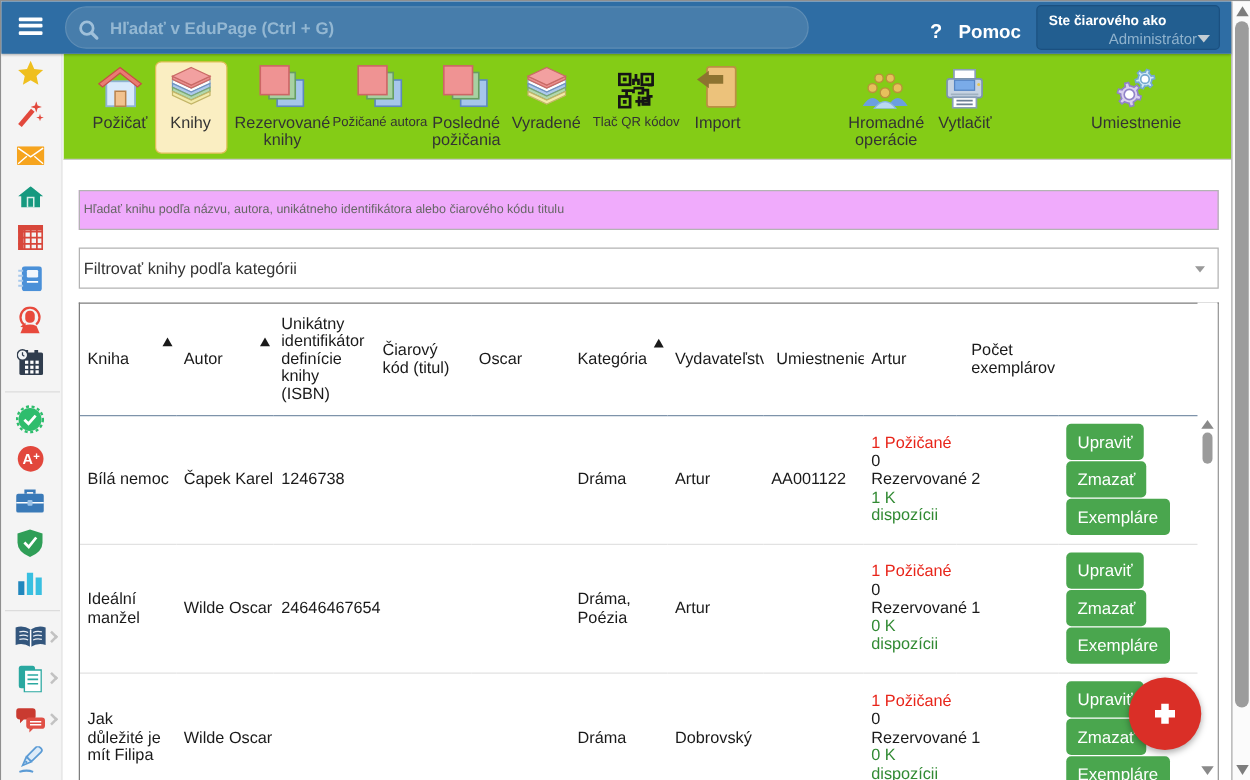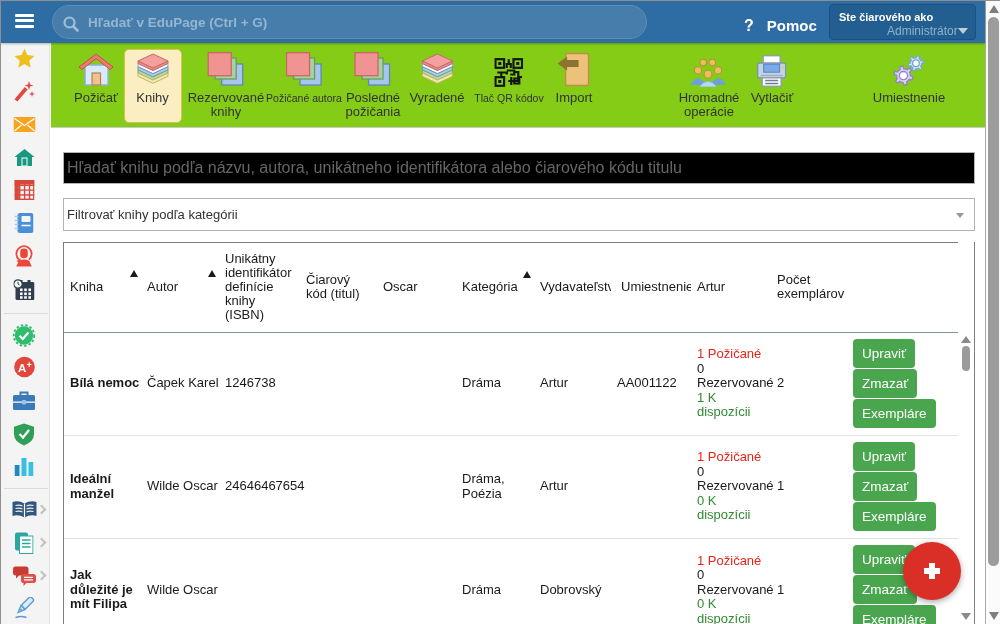--- a/index.html
+++ b/index.html
@@ -30,34 +30,34 @@
 
 
 #toolbar { position:absolute; left:50px; top:42px; width:934px; height:85px; background:#84cc16; border-bottom:1px solid #c9c9c9; }
 .titem { position:absolute; top:0; text-align:center; transform:translateX(-50%); }
 .titem .ic { height:44px; display:flex; align-items:flex-end; justify-content:center; }
 .titem .lb { margin-top:3.5px; font-size:13px; color:#333; line-height:14px; }
 .titem .lbs { margin-top:5px; font-size:10.5px; color:#333; line-height:12px; }
 #selbox { position:absolute; left:73px; top:6px; width:58px; height:74px; background:#faeec2; border:1px solid #dfbf55; border-radius:5px; }
 
 
-#searchinput { position:absolute; left:62px; top:151px; width:912px; height:32px; background:#000000; border:1px solid #b3b3b3; font-size:16px; color:#666; line-height:30px; padding-left:3px; }
+#searchinput { position:absolute; left:62px; top:151px; width:912px; height:32px; background:#f0abfc; border:1px solid #b3b3b3; font-size:10px; color:#666; line-height:30px; padding-left:3px; }
 #filtersel { position:absolute; left:62px; top:197px; width:912px; height:33px; background:#fff; border:1px solid #b3b3b3; font-size:13px; color:#333; line-height:31px; padding-left:3px; }
 #filtersel .caret { position:absolute; right:10px; top:14px; width:0; height:0; border-left:4px solid transparent; border-right:4px solid transparent; border-top:5px solid #999; }
 
 
 #tablewrap { position:absolute; left:62px; top:241px; width:912px; height:383px; border:1px solid #7e7e7e; border-bottom:none; background:#fff; }
 table { border-collapse:collapse; table-layout:fixed; width:895px; font-size:13px; color:#1a1a1a; }
 th { font-weight:normal; text-align:left; vertical-align:middle; padding:0 0 0 6px; height:89px; line-height:14px; }
 thead tr { border-bottom:1px solid #7e93aa; }
 tbody tr { border-top:1px solid #e2e2e2; height:103px; }
 tbody tr:first-child { border-top:none; }
 th:nth-child(10), td:nth-child(10) { padding-left:12px; }
 td { vertical-align:middle; padding:0 0 0 6px; line-height:14.5px; overflow:visible; }
-td.bold { font-weight:bold; }
+td.bold { font-weight:normal; }
 .red { color:#e8251a; }
 .green { color:#318a33; }
 .btn { display:block; width:max-content; background:#4aa64e; color:#fff; font-size:13.5px; line-height:17px; padding:6px 9px; border-radius:4px; margin-bottom:1px; }
 .sortarr { position:absolute; width:0; height:0; border-left:4.5px solid transparent; border-right:4.5px solid transparent; border-bottom:7px solid #1a1a1a; }
 
 
 #innerscroll { position:absolute; left:957px; top:241px; width:16px; height:383px; background:#fff; }
 #innerscroll .up { position:absolute; left:3px; top:94px; width:0; height:0; border-left:5px solid transparent; border-right:5px solid transparent; border-bottom:7px solid #8a8a8a; }
 #innerscroll .thumb { position:absolute; left:4px; top:104px; width:8px; height:25px; background:#9b9b9b; border-radius:4px; }
 #innerscroll .down { position:absolute; left:3px; top:371px; width:0; height:0; border-left:5px solid transparent; border-right:5px solid transparent; border-top:7px solid #8a8a8a; }

